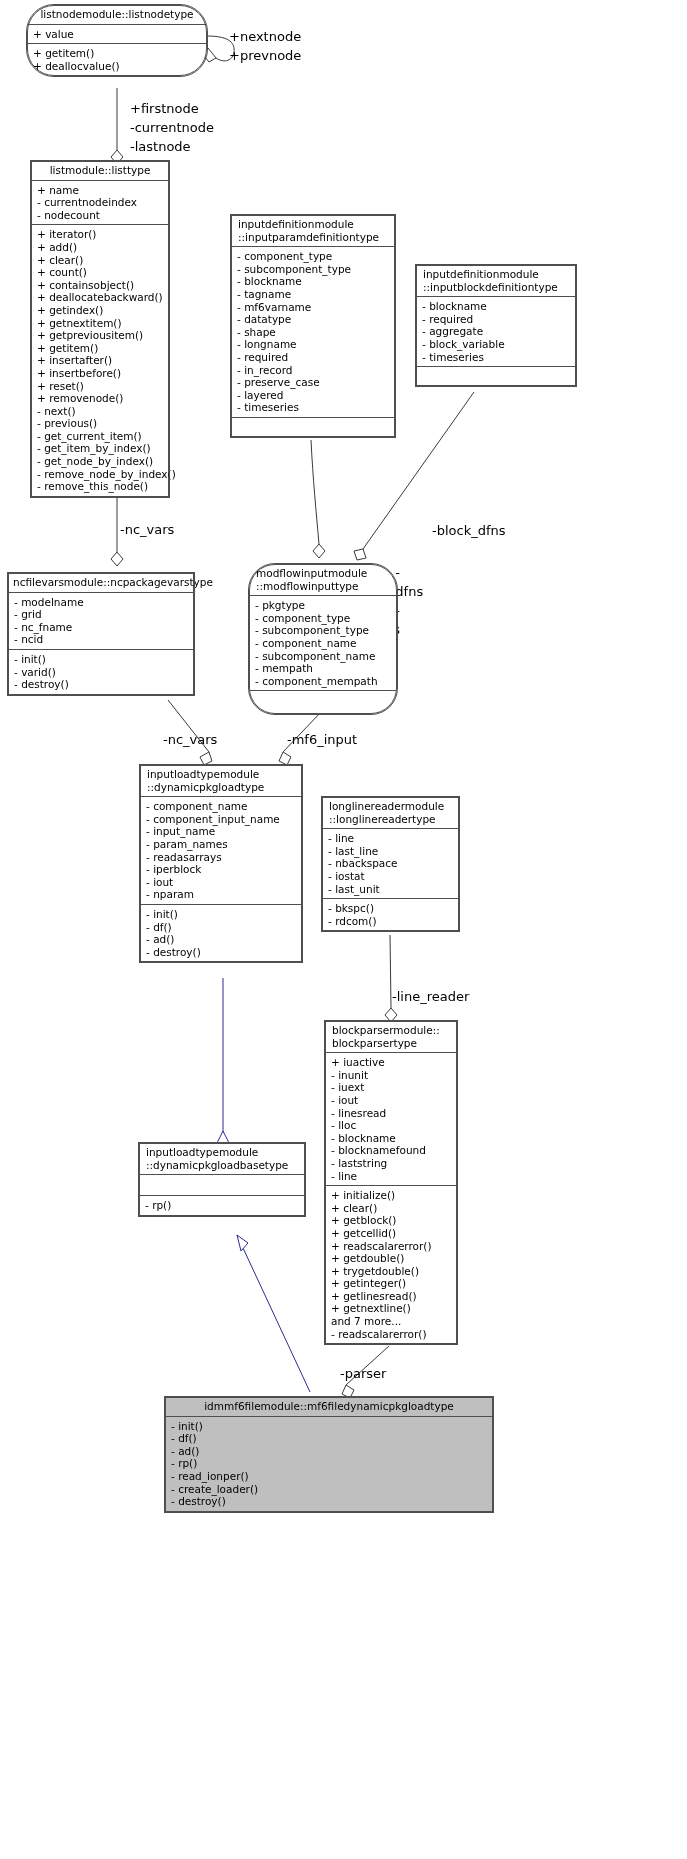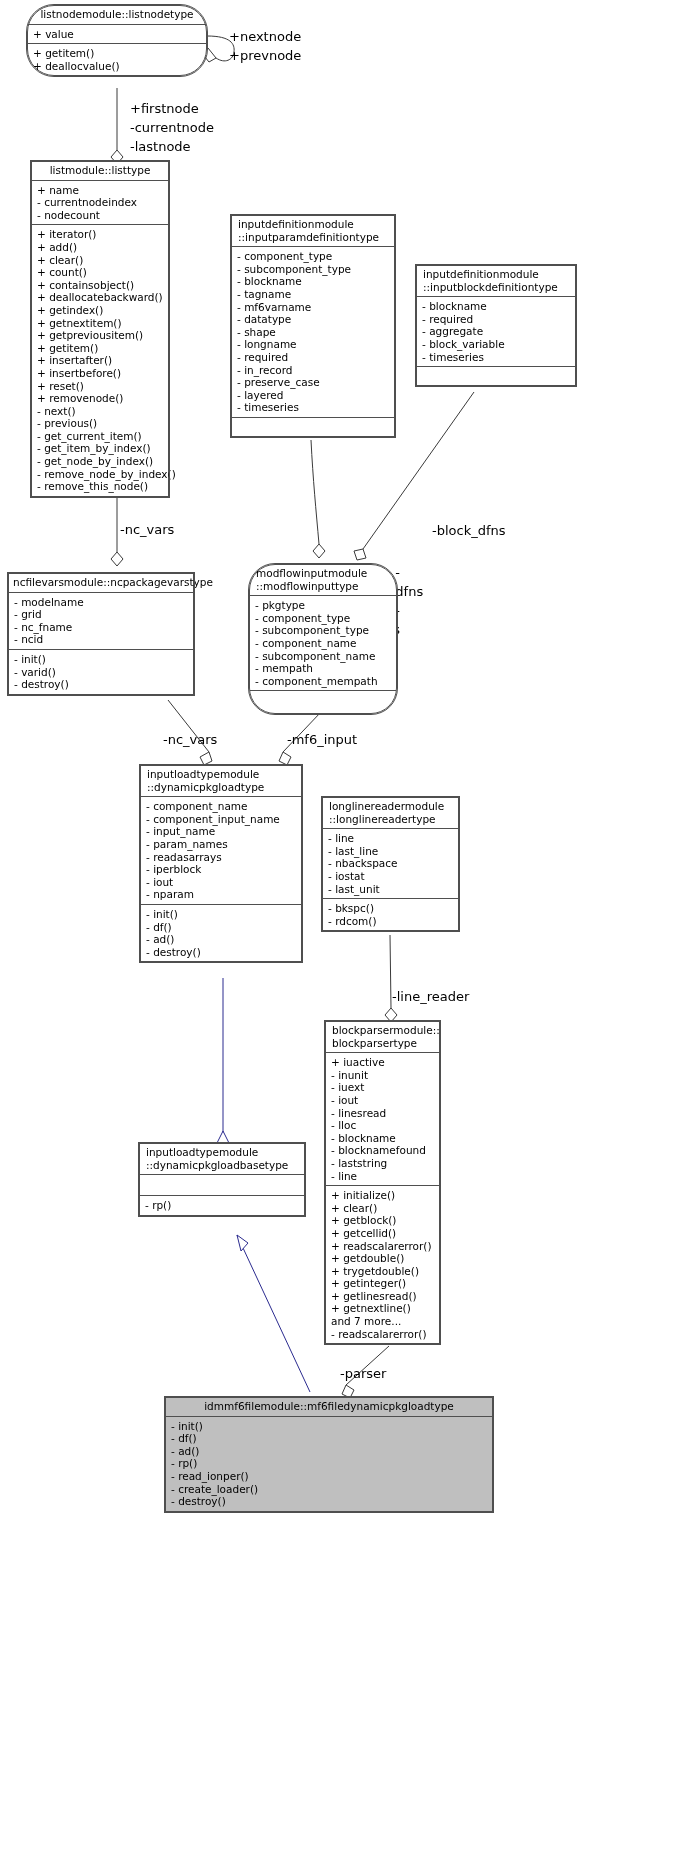--- a/index.html
+++ b/index.html
@@ -290,21 +290,21 @@
       <div class="member">- last_unit</div>
     </div>
     <div class="cls-ops">
       <div class="member">- bkspc()</div>
       <div class="member">- rdcom()</div>
     </div>
   </div>
 
   <div class="edge-label" style="left:392px; top:987px;">-line_reader</div>
 
-  <div class="uml-class" style="left:325px; top:1021px; width:115px;">
+  <div class="uml-class" style="left:325px; top:1021px; width:132px;">
     <div class="cls-title" style="text-align:left; padding-left:6px;">blockparsermodule::
 blockparsertype</div>
     <div class="cls-attrs">
       <div class="member">+ iuactive</div>
       <div class="member">- inunit</div>
       <div class="member">- iuext</div>
       <div class="member">- iout</div>
       <div class="member">- linesread</div>
       <div class="member">- lloc</div>
       <div class="member">- blockname</div>

